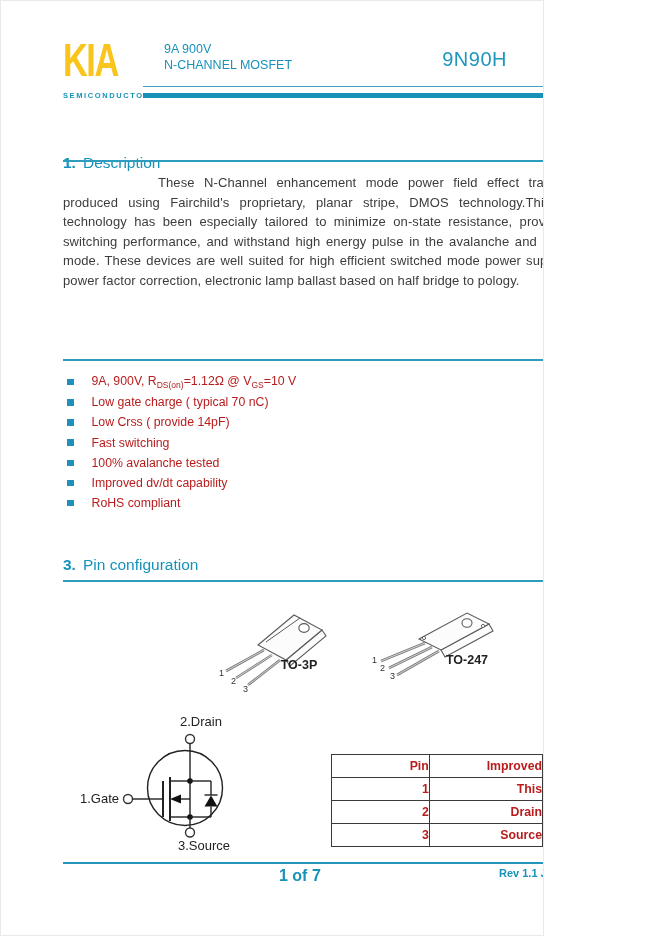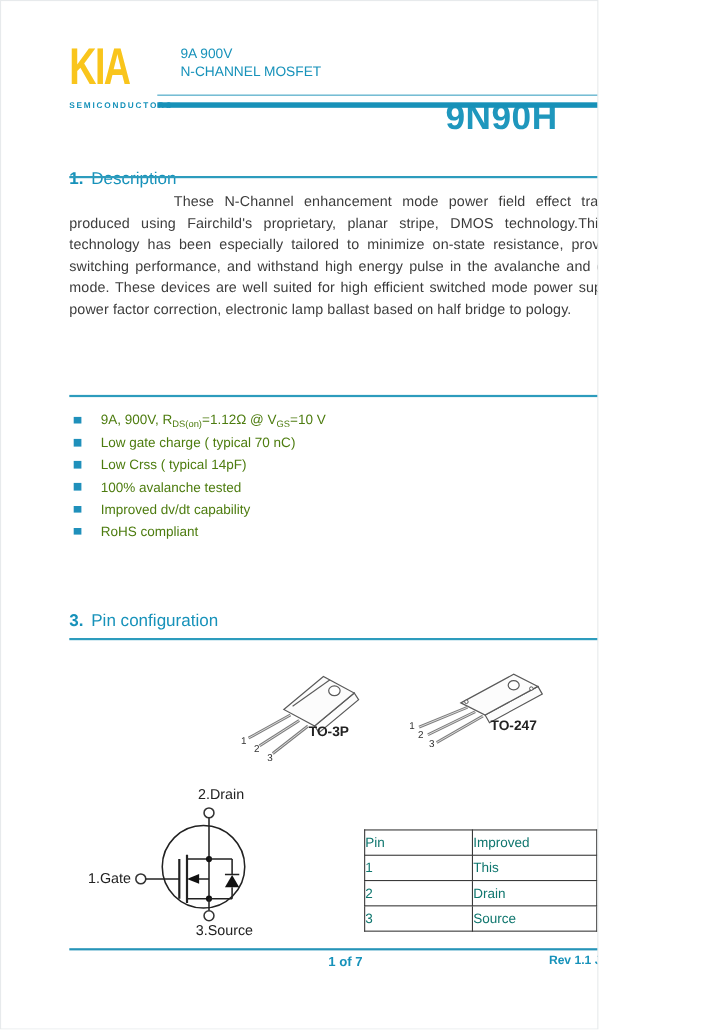--- a/index.html
+++ b/index.html
@@ -26,43 +26,42 @@
     font-size:7.5px;font-weight:700;color:#1792ba;
     letter-spacing:1.6px;white-space:nowrap;
   }
   .subtitle{
     position:absolute;left:163px;top:41px;
     font-size:12.5px;font-weight:400;color:#1792ba;
     line-height:15.5px;white-space:nowrap;
   }
   .part-number{
     position:absolute;right:36px;top:47px;
-    font-size:32px;font-weight:700;color:#1f97bd;
+    font-size:20px;font-weight:400;color:#1f97bd;
     letter-spacing:.5px;
-    margin-top:40px;
   }
   .hdr-thin{position:absolute;left:142px;top:85px;width:475px;height:1px;background:#3ea2c2;}
   .hdr-thick{position:absolute;left:142px;top:92px;width:475px;height:5px;background:#1791b8;}
 
   
   .sec-head{position:absolute;left:62px;width:555px;font-size:15.5px;color:#1792ba;white-space:nowrap;}
   .sec-head .num{font-weight:700;}
   .sec-head .ttl{font-weight:400;margin-left:7px;}
   .sec-rule{position:absolute;left:62px;width:555px;height:2px;background:#2d9cbd;}
 
   
   .desc-body{
     position:absolute;left:62px;top:172px;width:555px;
     font-size:13px;line-height:19.6px;color:#3c3c3c;
     text-align:justify;text-indent:95px;letter-spacing:.1px;
   }
 
   
   .features{position:absolute;left:62px;top:371px;width:555px;}
-  .feature-item{display:flex;align-items:center;height:20.2px;font-size:12.3px;color:#4d7c0f;}
+  .feature-item{display:flex;align-items:center;height:20.2px;font-size:12.3px;color:#b91c1c;}
   .feature-item .bullet{flex:none;width:6.5px;height:6.5px;background:#1f90bb;margin-left:4px;margin-right:18px;}
   .feature-item sub{font-size:8.5px;}
 
   
   svg text{font-family:"Liberation Sans","DejaVu Sans",sans-serif;}
   .pkg-svg{position:absolute;}
   .pkg-line{stroke:#5a5a5a;stroke-width:1.1;fill:#fcfcfc;}
   .pkg-lead{stroke:#7d7d7d;stroke-width:2.6;}
   .pkg-lead-hl{stroke:#e8e8e8;stroke-width:.8;}
   .pkg-num{font-size:9px;fill:#333;}
@@ -73,31 +72,31 @@
   .sym-thick{stroke:#222;stroke-width:2;fill:none;}
   .sym-term{fill:#fff;stroke:#333;stroke-width:1.4;}
   .sym-dot{fill:#111;}
   .sym-label{font-size:13px;fill:#222;}
 
   
   .pin-table-wrap{position:absolute;left:330px;top:753px;}
   table.pin{border-collapse:collapse;}
   table.pin td,table.pin th{
     border:1.4px solid #3a3a3a;
-    font-size:12.3px;font-weight:400;color:#0f766e;
-    text-align:left;vertical-align:middle;
+    font-size:12.3px;font-weight:700;color:#b91c1c;
+    text-align:right;vertical-align:middle;
     height:22px;padding:0;
   }
   table.pin .col-pin{width:117px;}
   table.pin .col-fn{width:127px;}
 
   
   .ftr-rule{position:absolute;left:62px;top:861px;width:555px;height:2px;background:#2694b8;}
-  .ftr-page{position:absolute;left:278px;top:866px;width:70px;text-align:center;
-    font-size:12px;font-weight:700;color:#1792ba;}
+  .ftr-page{position:absolute;left:278px;top:866px;width:70px;
+    font-size:16px;font-weight:700;color:#1792ba;}
   .ftr-rev{position:absolute;left:482px;top:866px;width:115px;
     font-size:11px;font-weight:700;color:#1792ba;white-space:nowrap;margin-left:16px;}
 </style>
 </head>
 <body>
 
 <div class="page">
 
   <div>
     <div class="logo">KIA</div>
@@ -122,21 +121,25 @@
       <div class="feature-item">
         <span class="bullet"></span>
         <span>9A, 900V, R<sub>DS(on)</sub>=1.12Ω @ V<sub>GS</sub>=10 V</span>
       </div>
       <div class="feature-item">
         <span class="bullet"></span>
         <span>Low gate charge ( typical 70 nC)</span>
       </div>
       <div class="feature-item">
         <span class="bullet"></span>
-        <span>Low Crss ( typical 14pF)</span>
+        <span>Low Crss ( provide 14pF)</span>
+      </div>
+      <div class="feature-item">
+        <span class="bullet"></span>
+        <span>Fast switching</span>
       </div>
       <div class="feature-item">
         <span class="bullet"></span>
         <span>100% avalanche tested</span>
       </div>
       <div class="feature-item">
         <span class="bullet"></span>
         <span>Improved dv/dt capability</span>
       </div>
       <div class="feature-item">

